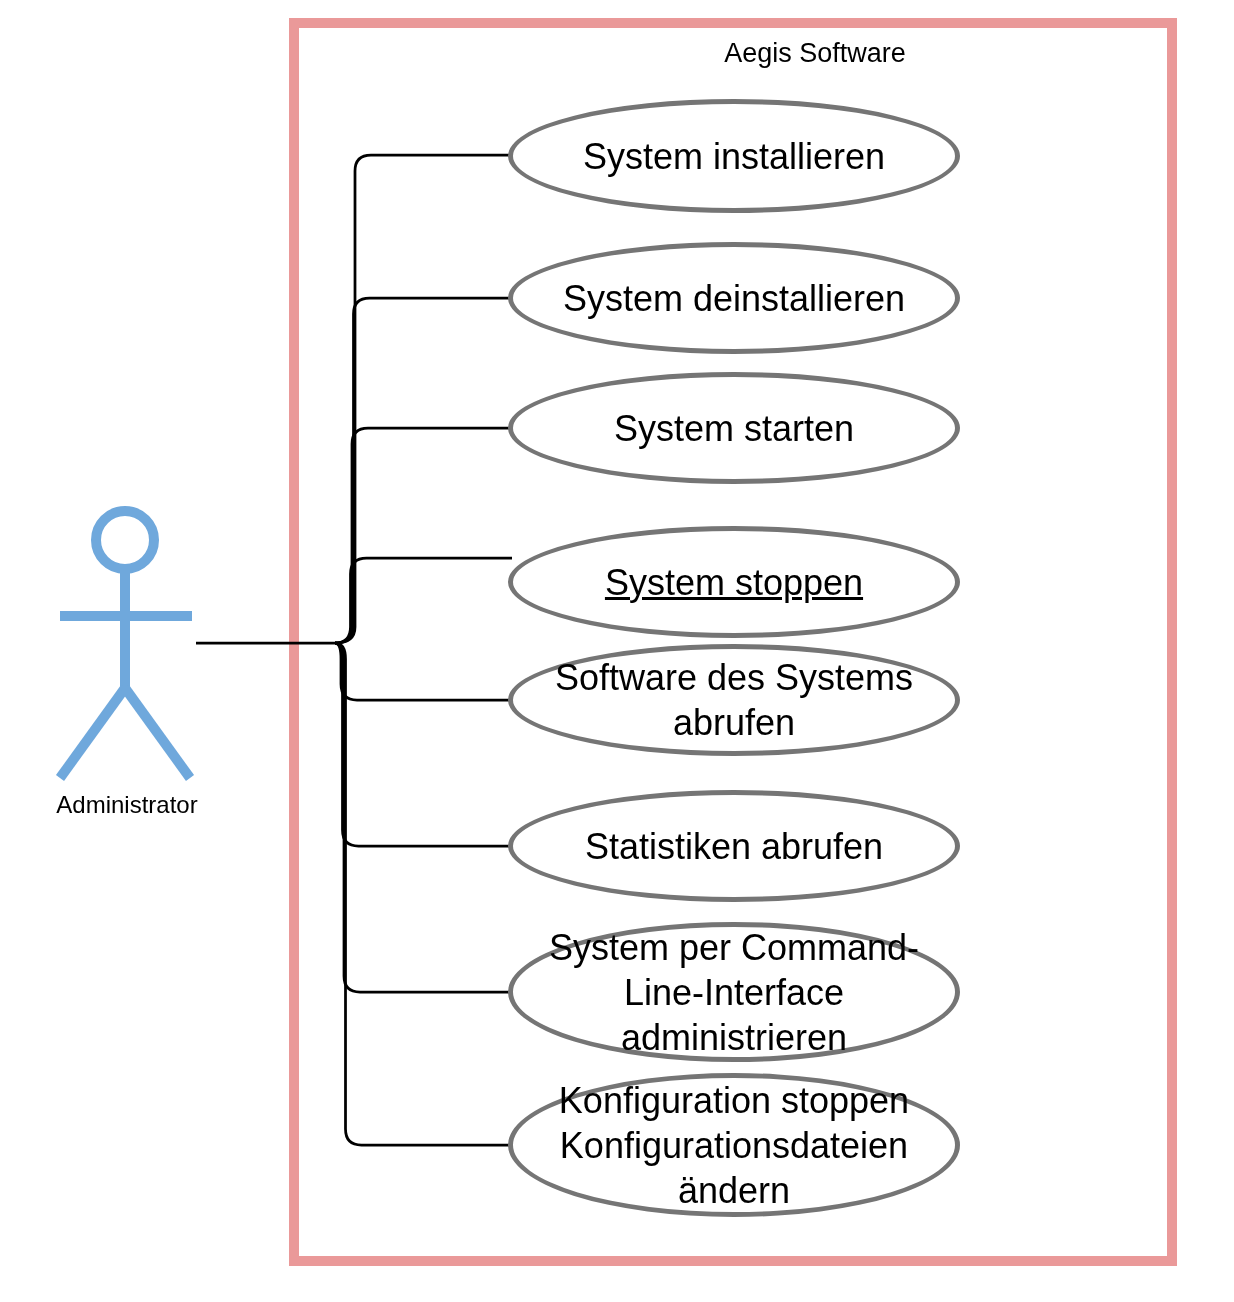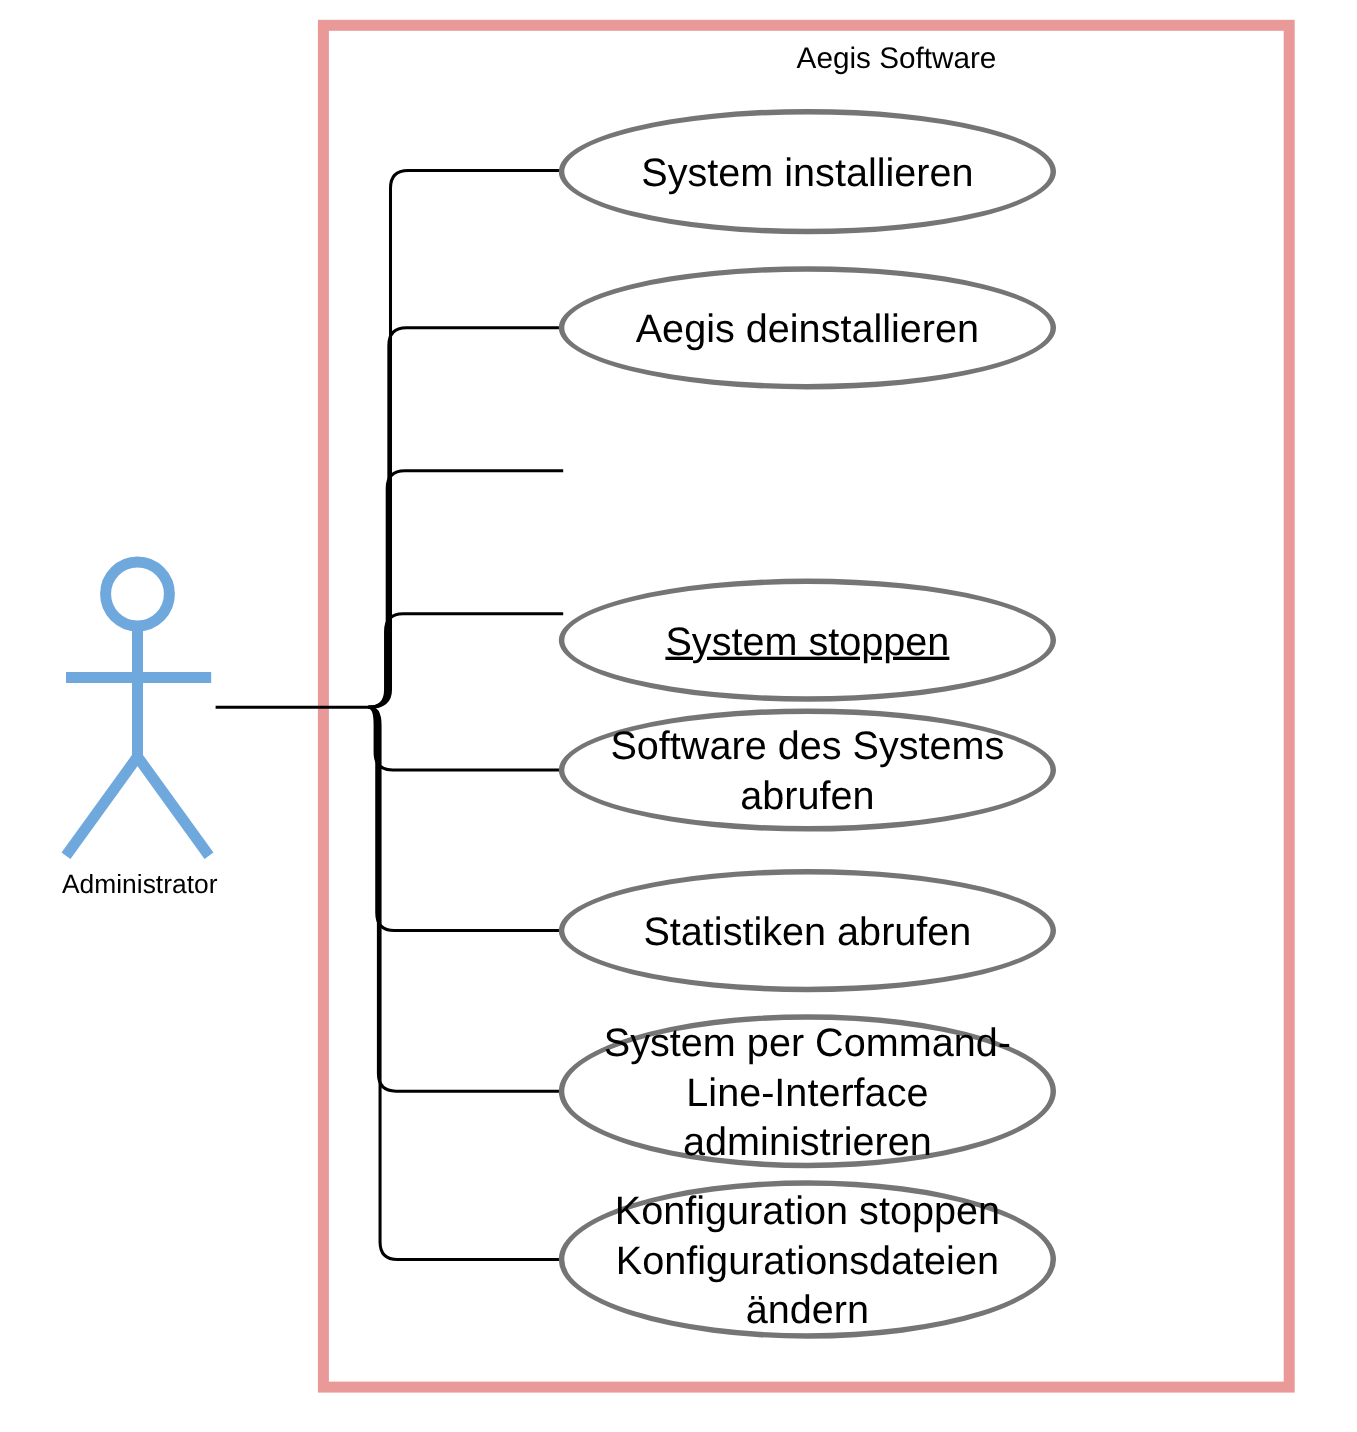--- a/index.html
+++ b/index.html
@@ -118,21 +118,24 @@
         <path d="M 335 643 Q 342.5 643 342.5 659 L 342.5 830 Q 342.5 846 358.5 846 L 512 846" class="connector"></path>
         <path d="M 335 643 Q 344 643 344 659 L 344 976 Q 344 992 360 992 L 512 992" class="connector"></path>
         <path d="M 335 643 Q 345.5 643 345.5 659 L 345.5 1129 Q 345.5 1145 361.5 1145 L 512 1145" class="connector"></path>
       </g>
   </svg>
 
   <div class="usecase uc-0">
     <span>System installieren</span>
   </div>
   <div class="usecase uc-1">
-    <span>Aegis deinstallieren</span>
+    <span>System deinstallieren</span>
+  </div>
+  <div class="usecase uc-2">
+    <span>System starten</span>
   </div>
   <div class="usecase uc-3">
     <span>System stoppen</span>
   </div>
   <div class="usecase uc-4">
     <span>Software des Systems abrufen</span>
   </div>
   <div class="usecase uc-5">
     <span>Statistiken abrufen</span>
   </div>

